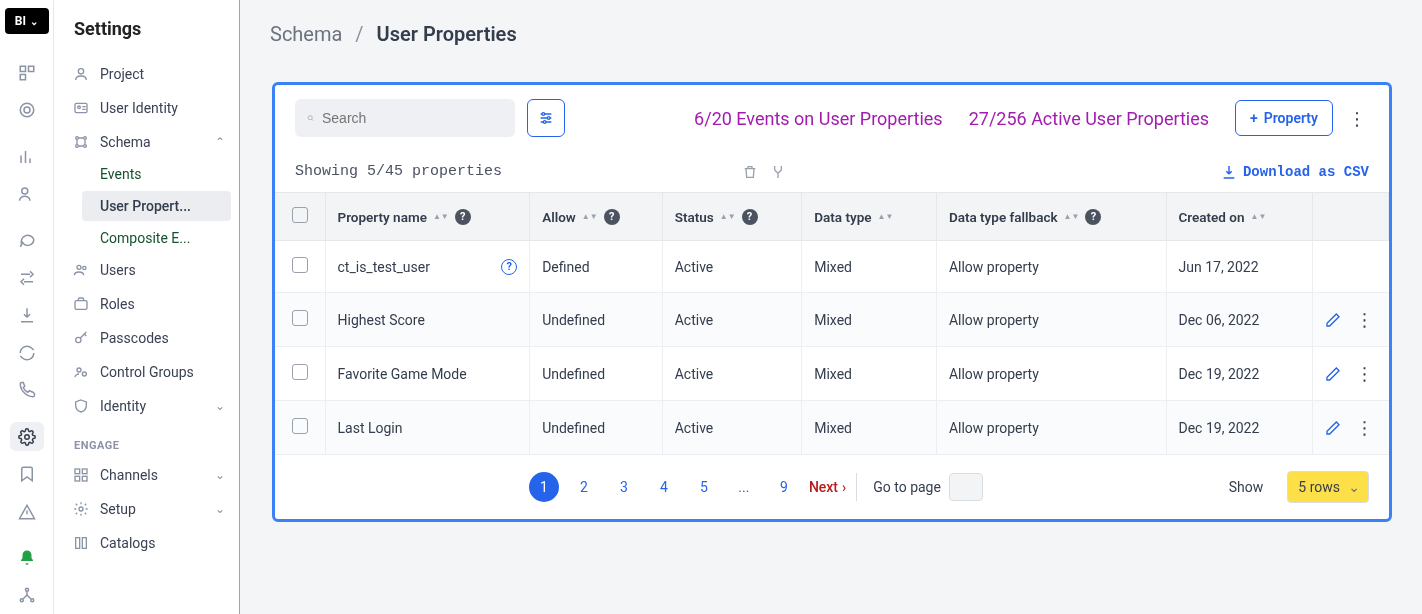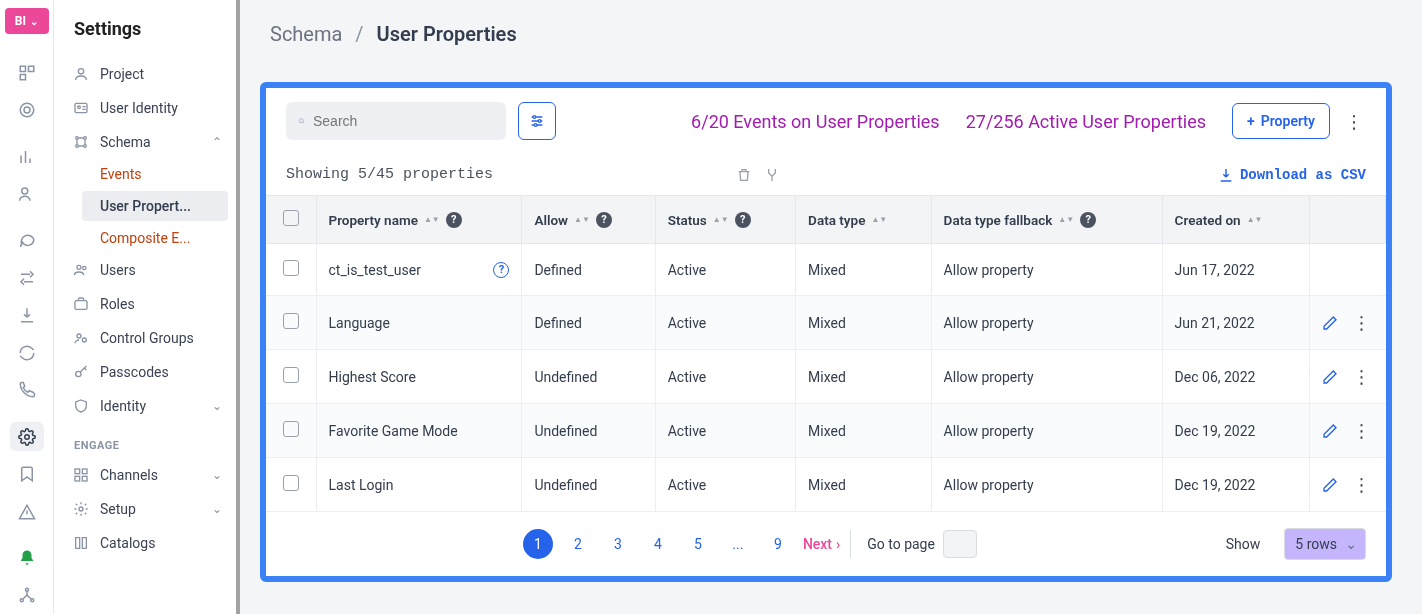--- a/index.html
+++ b/index.html
@@ -1,45 +1,45 @@
 <!DOCTYPE html>
 <html><head>
 <meta charset="utf-8">
 <style>
   * { box-sizing: border-box; margin: 0; padding: 0; }
   body { font-family: -apple-system, BlinkMacSystemFont, "Segoe UI", Roboto, sans-serif; background: #f4f5f7; color: #333d4d; font-size: 14px; }
   .app { display: flex; width: 1422px; height: 614px; overflow: hidden; }
 
   
   .iconrail { width: 54px; background: #fff; border-right: 1px solid #e5e7eb; display: flex; flex-direction: column; align-items: center; padding-top: 8px; }
-  .brand { width: 44px; height: 30px; background:#ec4899; border-radius: 4px; display:flex; align-items:center; justify-content:center; color:#fff; font-weight:700; font-size:12px; margin-bottom: 20px; }
+  .brand { width: 44px; height: 30px; background:#000000; border-radius: 4px; display:flex; align-items:center; justify-content:center; color:#fff; font-weight:700; font-size:12px; margin-bottom: 20px; }
   .brand span.caret { margin-left:4px; font-size:10px; }
   .rail-icon { width: 34px; height: 34px; display:flex; align-items:center; justify-content:center; color:#8a94a6; margin: 4px 0; border-radius:6px; cursor:pointer; }
   .rail-icon.active { background:#eef0f3; color:#333d4d; }
   .rail-sep { height: 10px; }
   .rail-bell { color:#24a148; }
 
   
-  .sidebar { width: 186px; background:#fff; border-right:4px solid #a3a3a3; padding-top: 18px; overflow-y:auto; }
+  .sidebar { width: 186px; background:#fff; border-right:1px solid #a3a3a3; padding-top: 18px; overflow-y:auto; }
   .sidebar h1 { font-size: 18px; font-weight:700; padding-left: 20px; margin-bottom: 18px; color:#222; }
   .sb-item { display:flex; align-items:center; padding: 8px 14px 8px 18px; cursor:pointer; color:#3a4254; font-size:14px; gap:10px; }
   .sb-item .icn { width:18px; height:18px; display:flex; align-items:center; justify-content:center; color:#8a94a6; }
   .sb-item .chev { margin-left:auto; color:#8a94a6; font-size:12px; }
-  .sb-sub { padding-left: 46px; font-size:14px; color:#c2410c; display:block; padding-top:7px; padding-bottom:7px; cursor:pointer; }
+  .sb-sub { padding-left: 46px; font-size:14px; color:#14532d; display:block; padding-top:7px; padding-bottom:7px; cursor:pointer; }
   .sb-sub.active { background:#ecedf0; border-radius:4px; margin: 2px 8px 2px 28px; padding-left: 18px; color:#333d4d; font-weight:500; }
   .sb-heading { font-size:11px; font-weight:700; color:#8a94a6; letter-spacing:.5px; padding: 16px 20px 6px; }
 
   
   .main { flex:1; overflow:auto; }
   .breadcrumb { padding: 22px 0 22px 30px; font-size: 20px; color:#333d4d; }
   .breadcrumb .bc-sep { color:#8a94a6; padding:0 8px; }
   .breadcrumb .bc-parent { color:#6b7280; }
   .breadcrumb .bc-current { font-weight:600; }
 
-  .card { margin: 14px 30px 0 20px; background:#fff; border-radius:6px; border:6px solid #3b82f6; }
+  .card { margin: 14px 30px 0 32px; background:#fff; border-radius:6px; border:3px solid #3b82f6; }
 
   
   .toolbar { display:flex; align-items:center; padding: 14px 20px; gap:12px; }
   .search { background:#eef0f3; border-radius:6px; height:38px; width:220px; display:flex; align-items:center; padding:0 12px; color:#8a94a6; gap:8px; }
   .search input { border:none; background:transparent; outline:none; flex:1; font-size:14px; color:#333; }
   .filter-btn { width:38px; height:38px; border:1.5px solid #2563eb; border-radius:6px; display:flex; align-items:center; justify-content:center; color:#2563eb; cursor:pointer; }
   .tb-spacer { flex:1; }
   .tb-text { color:#a21caf; font-size:18px; margin-right:14px; }
   .add-btn { border:1.5px solid #2563eb; color:#2563eb; border-radius:6px; height:36px; padding:0 14px; display:flex; align-items:center; gap:6px; font-weight:600; cursor:pointer; font-size:14px; }
   .kebab { width:24px; display:flex; align-items:center; justify-content:center; color:#333d4d; cursor:pointer; font-size:18px; }
@@ -65,25 +65,25 @@
   .row-actions { display:flex; gap:12px; align-items:center; justify-content:flex-end; }
   .edit-icn { color:#2563eb; cursor:pointer; }
   .info-dot { width:16px; height:16px; border-radius:50%; border:1.5px solid #2563eb; color:#2563eb; font-size:11px; display:inline-flex; align-items:center; justify-content:center; font-weight:700; margin-left:auto; }
   .pn-cell { display:flex; align-items:center; }
 
   
   .pager { display:flex; align-items:center; padding: 16px 20px; gap:12px; }
   .pg-center { flex:1; display:flex; justify-content:center; align-items:center; gap:10px; }
   .pg-btn { min-width:30px; height:30px; border-radius:50%; display:flex; align-items:center; justify-content:center; color:#2563eb; cursor:pointer; font-size:14px; padding:0 6px;}
   .pg-btn.active { background:#2563eb; color:#fff; }
-  .pg-next { color:#ec4899; font-weight:500; display:flex; align-items:center; gap:4px; cursor:pointer; }
+  .pg-next { color:#b91c1c; font-weight:500; display:flex; align-items:center; gap:4px; cursor:pointer; }
   .pg-goto { display:flex; align-items:center; gap:8px; border-left:1px solid #d9dde3; padding-left:16px; }
   .pg-goto input { width:34px; height:28px; border:1px solid #d9dde3; border-radius:4px; background:#f3f4f6; text-align:center; }
   .pg-show { display:flex; align-items:center; gap:24px; }
-  .pg-select { border:1px solid #d9dde3; border-radius:4px; height:32px; padding:0 28px 0 10px; background:#c4b5fd; cursor:pointer; position:relative; display:flex; align-items:center; }
+  .pg-select { border:1px solid #d9dde3; border-radius:4px; height:32px; padding:0 28px 0 10px; background:#fde047; cursor:pointer; position:relative; display:flex; align-items:center; }
   .pg-select::after { content:"⌄"; position:absolute; right:8px; color:#6b7280; }
 
   svg { display:block; }
 </style>
 </head>
 <body>
 
 <div class="app">
 
   <div class="iconrail">
@@ -229,35 +229,35 @@
           <svg width="16" height="16" viewBox="0 0 24 24" fill="none" stroke="currentColor" stroke-width="2">
             <rect x="3" y="7" width="18" height="13" rx="2"></rect>
             <path d="M8 7V5a2 2 0 012-2h4a2 2 0 012 2v2"></path>
           </svg>
         </span>
       <span>Roles</span>
     </div>
     <div class="sb-item">
       <span class="icn">
           <svg width="16" height="16" viewBox="0 0 24 24" fill="none" stroke="currentColor" stroke-width="2">
+            <circle cx="8" cy="15" r="4"></circle>
+            <path d="M11 12l9-9M17 6l3 3"></path>
+          </svg>
+        </span>
+      <span>Passcodes</span>
+    </div>
+    <div class="sb-item">
+      <span class="icn">
+          <svg width="16" height="16" viewBox="0 0 24 24" fill="none" stroke="currentColor" stroke-width="2">
             <circle cx="9" cy="9" r="3"></circle>
             <circle cx="17" cy="15" r="3"></circle>
             <path d="M3 20c0-3 3-5 6-5"></path>
           </svg>
         </span>
       <span>Control Groups</span>
-    </div>
-    <div class="sb-item">
-      <span class="icn">
-          <svg width="16" height="16" viewBox="0 0 24 24" fill="none" stroke="currentColor" stroke-width="2">
-            <circle cx="8" cy="15" r="4"></circle>
-            <path d="M11 12l9-9M17 6l3 3"></path>
-          </svg>
-        </span>
-      <span>Passcodes</span>
     </div>
     <div class="sb-item">
       <span class="icn">
           <svg width="16" height="16" viewBox="0 0 24 24" fill="none" stroke="currentColor" stroke-width="2">
             <path d="M12 3l8 3v5c0 5-3.5 9-8 10-4.5-1-8-5-8-10V6l8-3z"></path>
           </svg>
         </span>
       <span>Identity</span>
       <span class="chev">⌄</span>
     </div>
@@ -408,43 +408,20 @@
                   <span class="info-dot">?</span>
                 </div>
               </td>
     <td>Defined</td>
     <td>Active</td>
     <td>Mixed</td>
     <td>Allow property</td>
     <td>Jun 17, 2022</td>
     <td>
                 <div class="row-actions"></div>
-              </td>
-            </tr>
-            <tr>
-    <td><span class="chk"></span></td>
-    <td>
-                <div class="pn-cell">
-                  <span>Language</span>
-                </div>
-              </td>
-    <td>Defined</td>
-    <td>Active</td>
-    <td>Mixed</td>
-    <td>Allow property</td>
-    <td>Jun 21, 2022</td>
-    <td>
-                <div class="row-actions">
-                  <span class="edit-icn">
-                    <svg width="16" height="16" viewBox="0 0 24 24" fill="none" stroke="currentColor" stroke-width="2">
-                      <path d="M17 3l4 4L7 21H3v-4L17 3z"></path>
-                    </svg>
-                  </span>
-                  <span class="kebab">⋮</span>
-                </div>
               </td>
             </tr>
             <tr>
     <td><span class="chk"></span></td>
     <td>
                 <div class="pn-cell">
                   <span>Highest Score</span>
                 </div>
               </td>
     <td>Undefined</td>

